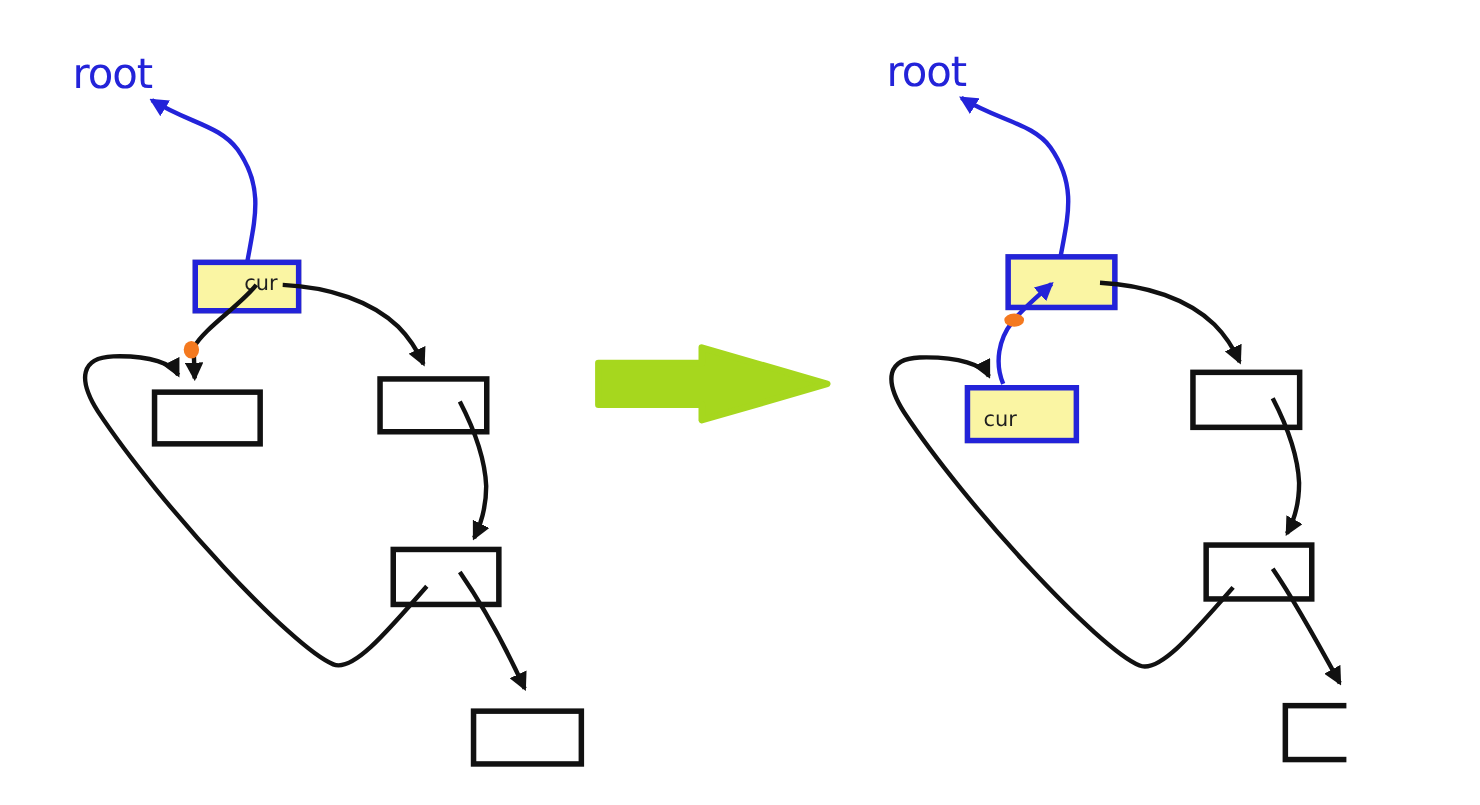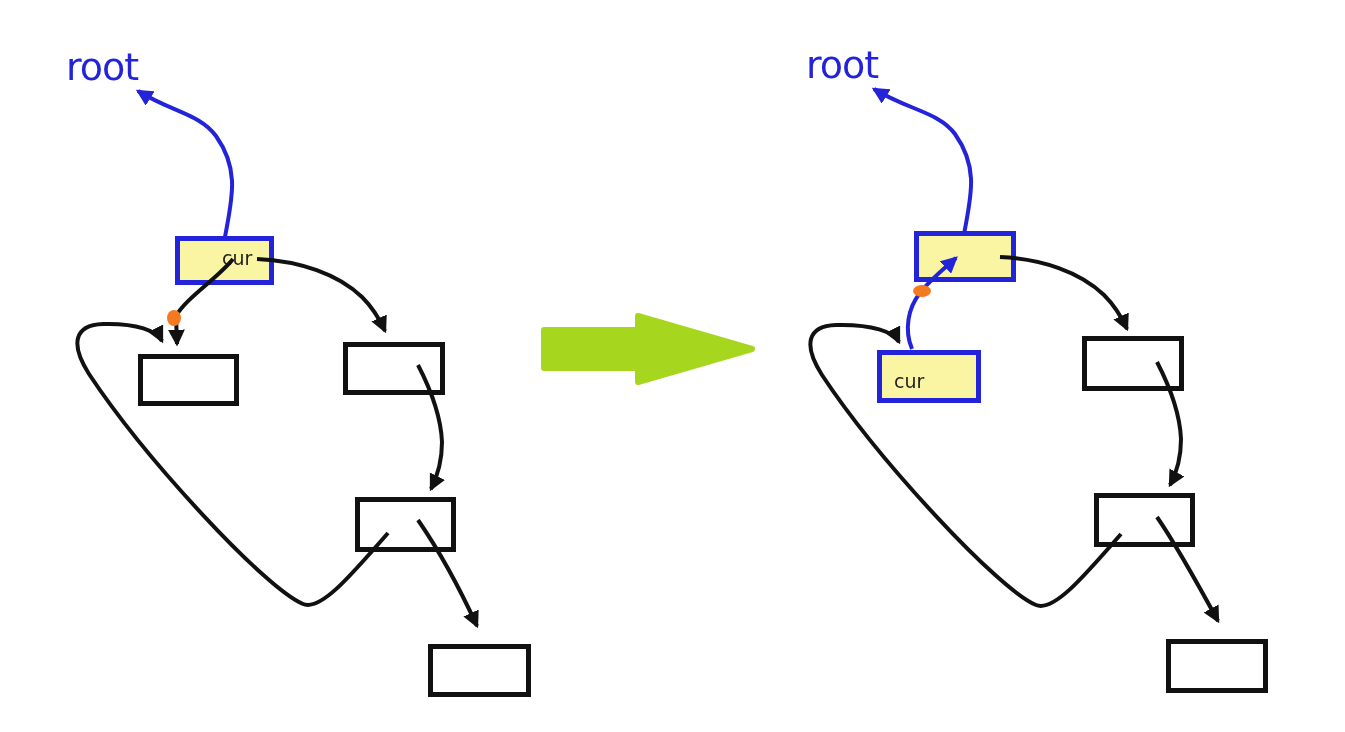--- a/index.html
+++ b/index.html
@@ -11,21 +11,20 @@
     --canvas-bg:#ffffff;
     --label-text:#1f1f1f;
   }
   html,body{margin:0;padding:0;background:#fff;}
   .canvas{
     position:relative;
     width:1224px;height:732px;
     background:var(--canvas-bg);
     overflow:hidden;
     font-family:"DejaVu Sans", sans-serif;
-    padding-left:48px;
   }
   .box{
     position:absolute;
     box-sizing:border-box;
     background:#ffffff;
     border:5px solid var(--line);
   }
   .box.hl{
     background:var(--node-fill);
     border:5px solid var(--blue);

